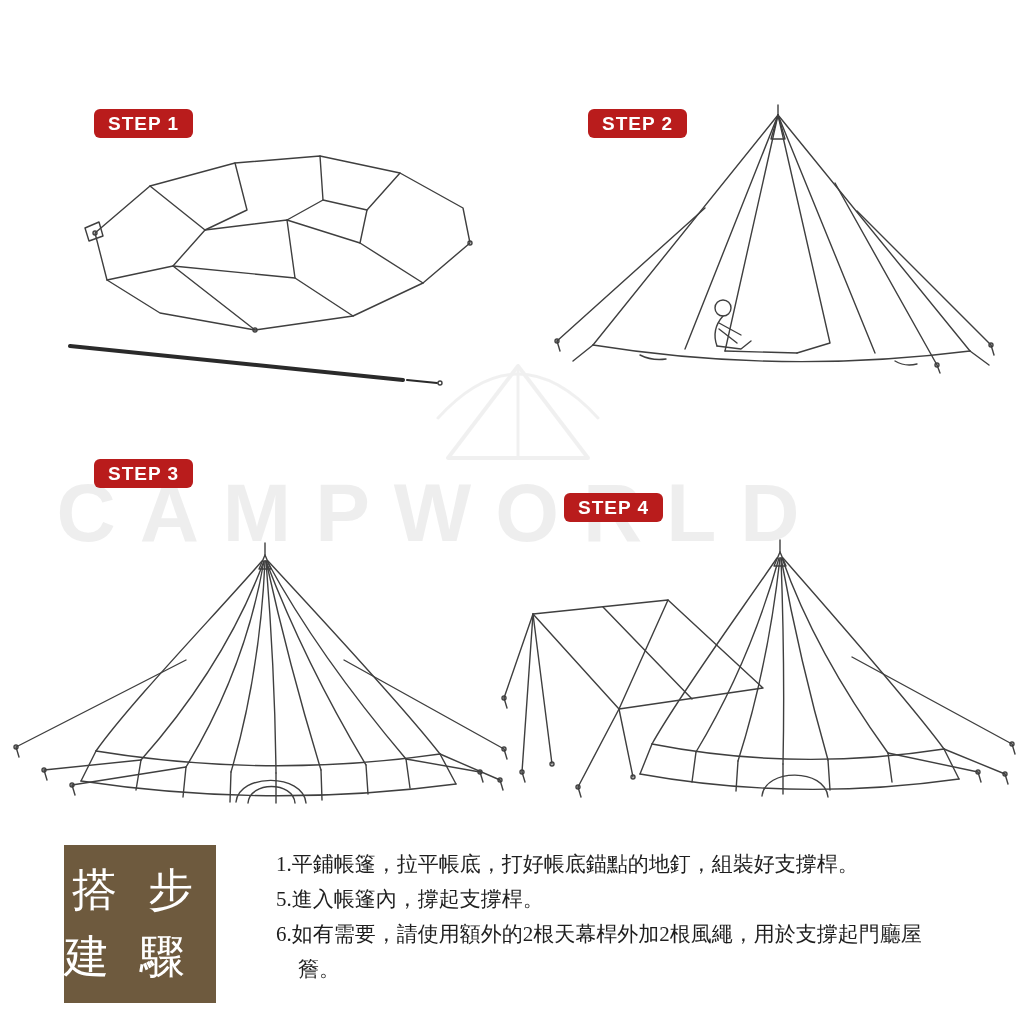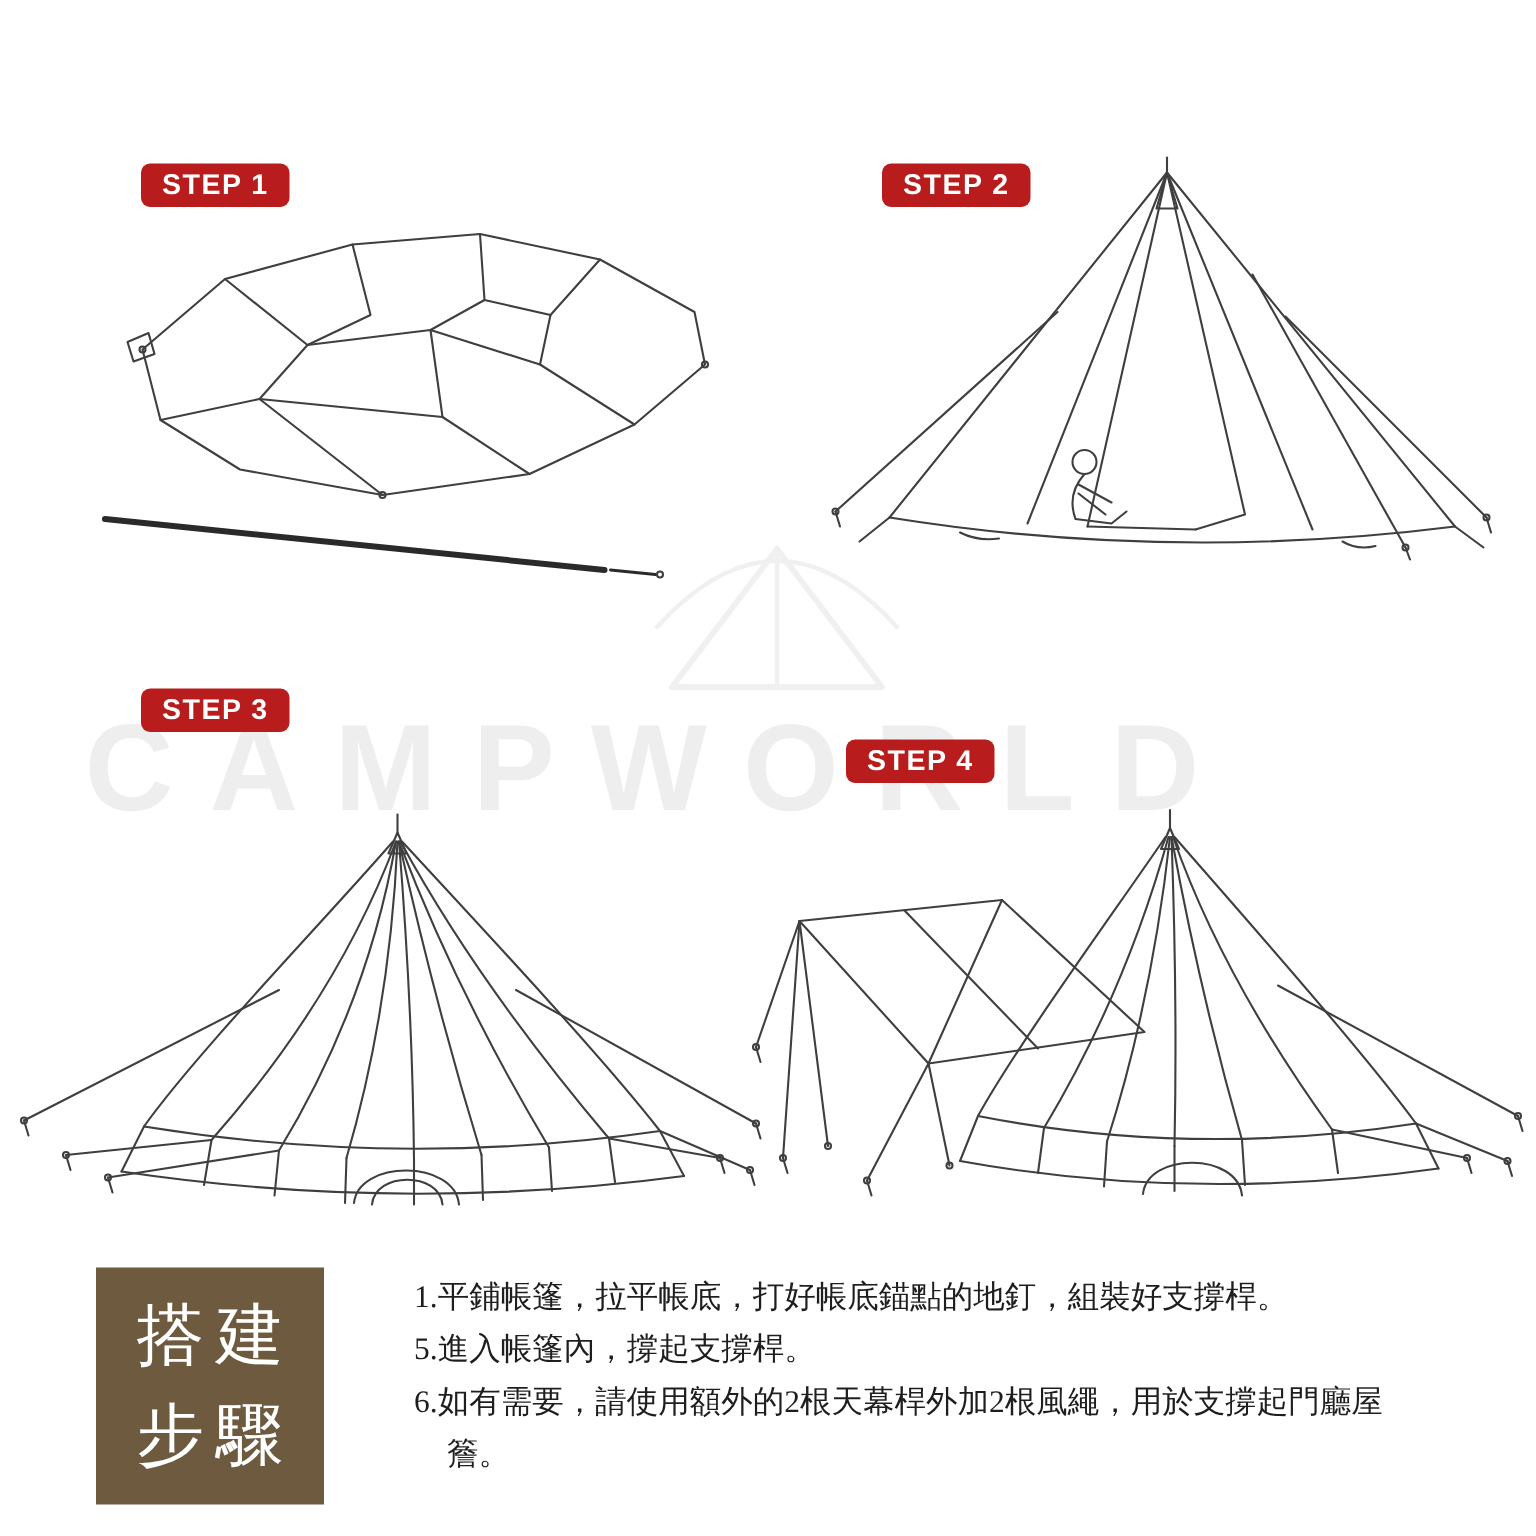--- a/index.html
+++ b/index.html
@@ -29,21 +29,21 @@
   
   .watermark-text{
     position:absolute;left:0;top:466px;width:880px;text-align:center;
     font-size:82px;font-weight:bold;letter-spacing:24px;
     color:rgba(90,90,90,0.10);pointer-events:none;white-space:nowrap;
   }
   .watermark-logo{position:absolute;left:428px;top:358px;width:180px;height:110px;opacity:0.07;}
   
   .title-box{
     position:absolute;left:64px;top:845px;width:152px;height:158px;
-    background:#6e5a3e;color:#ffffff;display:flex;flex-direction:column;
+    background:#6e5a3e;color:#ffffff;display:flex;flex-direction:row;
     align-items:center;justify-content:center;
     font-family:"Liberation Serif", serif;
     font-size:45px;line-height:1.5;letter-spacing:8px;text-indent:8px;
   }
   
   .instructions{
     position:absolute;left:276px;top:847px;width:680px;
     font-family:"Liberation Serif", serif;
     font-size:21px;line-height:35px;color:#1e1e1e;
   }

